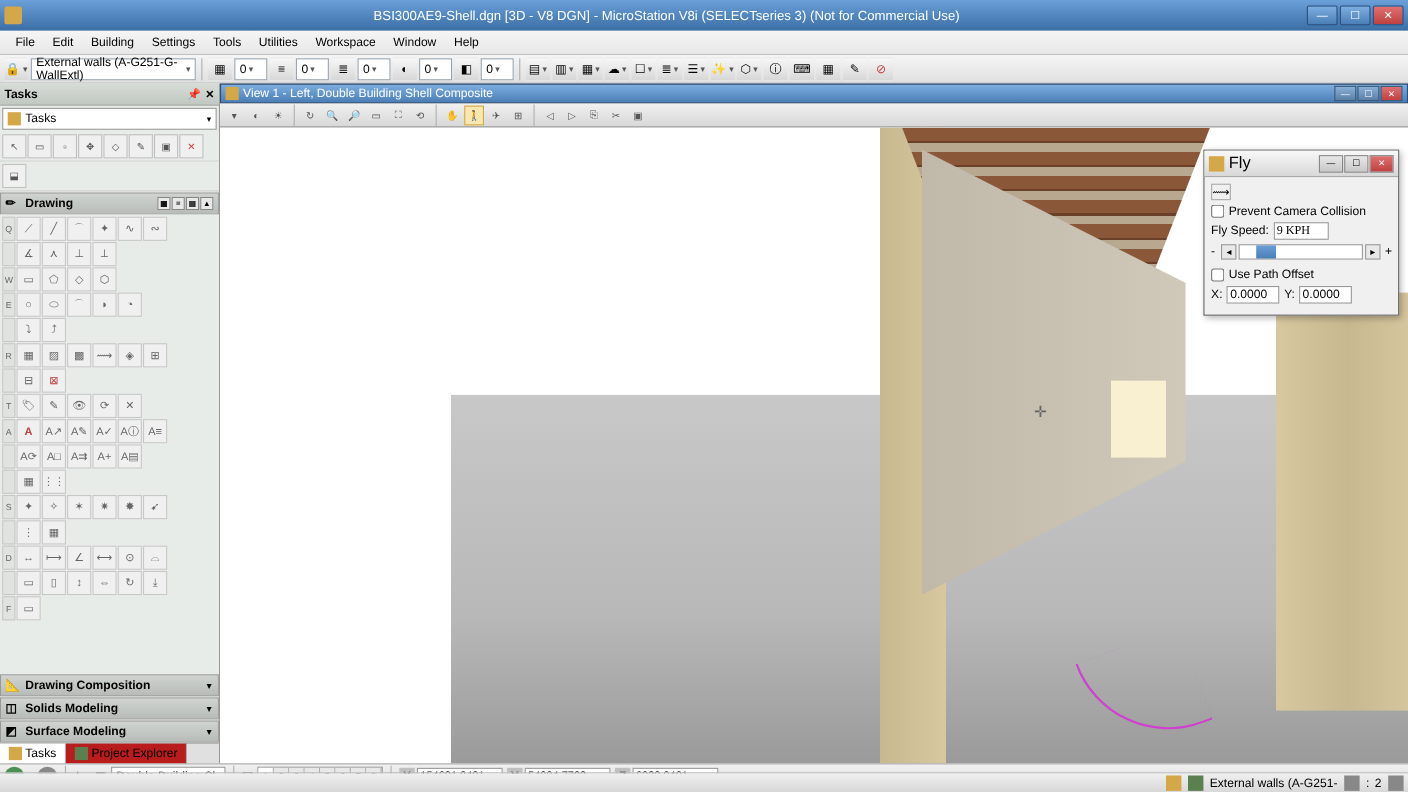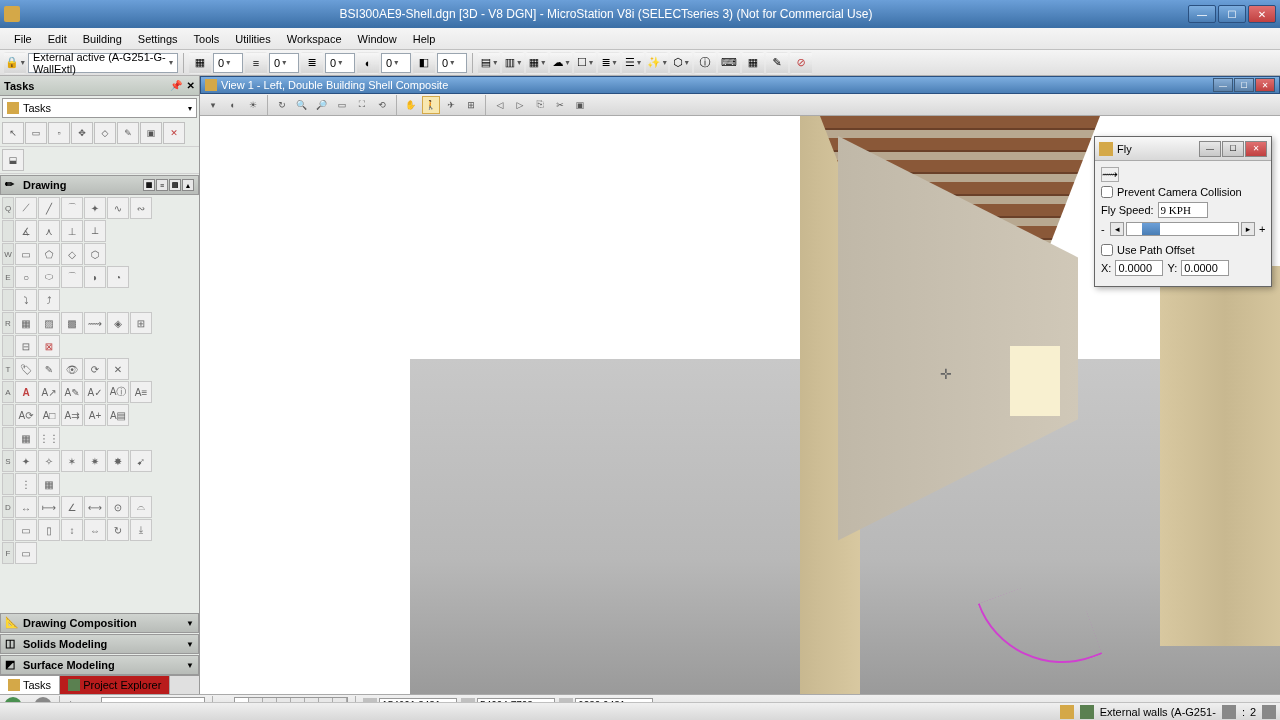--- a/index.html
+++ b/index.html
@@ -64,21 +64,21 @@
 .view-toolbar .vtb { width: 18px; height: 18px; border: 1px solid transparent; cursor: pointer; display: flex; align-items: center; justify-content: center; font-size: 9px; color: #555; }
 .view-toolbar .vtb.active { border-color: #d4a848; background: #f8e8b0; }
 
 .view-canvas { position: absolute; top: 40px; left: 0; right: 0; bottom: 0; background: #fff; overflow: hidden; }
 .render-scene { position: absolute; top: 0; left: 0; width: 100%; height: 100%; }
 
 
 .fly-dialog { position: absolute; top: 20px; right: 8px; width: 178px; background: #f0f0f0; border: 1px solid #666; box-shadow: 2px 2px 6px rgba(0,0,0,0.3); z-index: 100; }
 .fly-titlebar { height: 24px; background: linear-gradient(to bottom, #f8f8f8, #d8d8d8); border-bottom: 1px solid #aaa; display: flex; align-items: center; padding: 0 4px; }
 .fly-titlebar .fly-icon { width: 14px; height: 14px; background: #d4a848; margin-right: 4px; }
-.fly-titlebar .fly-title { flex: 1; font-size: 11px; }
+.fly-titlebar .fly-title { flex: 1; font-size: 15px; }
 .fly-titlebar .fbtn { width: 22px; height: 16px; border: 1px solid #888; background: linear-gradient(to bottom,#e8e8e8,#c8c8c8); cursor: pointer; margin-left: 1px; font-size:8px; display:flex; align-items:center; justify-content:center;}
 .fly-titlebar .fbtn.close { background: linear-gradient(to bottom,#e07070,#c04040); color:#fff;}
 .fly-body { padding: 6px; }
 .fly-row { display: flex; align-items: center; margin-bottom: 4px; gap: 4px; }
 .fly-row label { font-size: 11px; }
 .fly-row input[type="text"] { height: 16px; border: 1px solid #999; padding: 0 2px; font-size: 11px; }
 .fly-row input[type="checkbox"] { width: 12px; height: 12px; }
 .fly-slider { display: flex; align-items: center; gap: 2px; width: 100%; }
 .fly-slider .sbtn { width: 14px; height: 14px; border: 1px solid #999; background: #e8e8e8; cursor: pointer; font-size: 9px; display:flex; align-items:center; justify-content:center;}
 .fly-slider .track { flex: 1; height: 14px; border: 1px solid #999; background: #fff; position: relative; }
@@ -130,21 +130,21 @@
   <div class="menu-item">Tools</div>
   <div class="menu-item">Utilities</div>
   <div class="menu-item">Workspace</div>
   <div class="menu-item">Window</div>
   <div class="menu-item">Help</div>
 </div>
 
 <div class="toolbar-row">
   <div class="tb-btn">🔒<span class="tb-dropdown-arrow">▾</span></div>
   <div class="tb-combo" style="width:150px;">
-      <span>External active (A-G251-G-WallExtl)</span>
+      <span>External walls (A-G251-G-WallExtl)</span>
       <span class="tb-dropdown-arrow" style="margin-left:auto">▾</span>
     </div>
   <div class="tb-sep"></div>
   <div class="tb-btn">▦</div>
   <div class="tb-combo" style="width:24px;">
       <span>0</span>
       <span class="tb-dropdown-arrow">▾</span>
     </div>
   <div class="tb-btn">≡</div>
   <div class="tb-combo" style="width:24px;">

